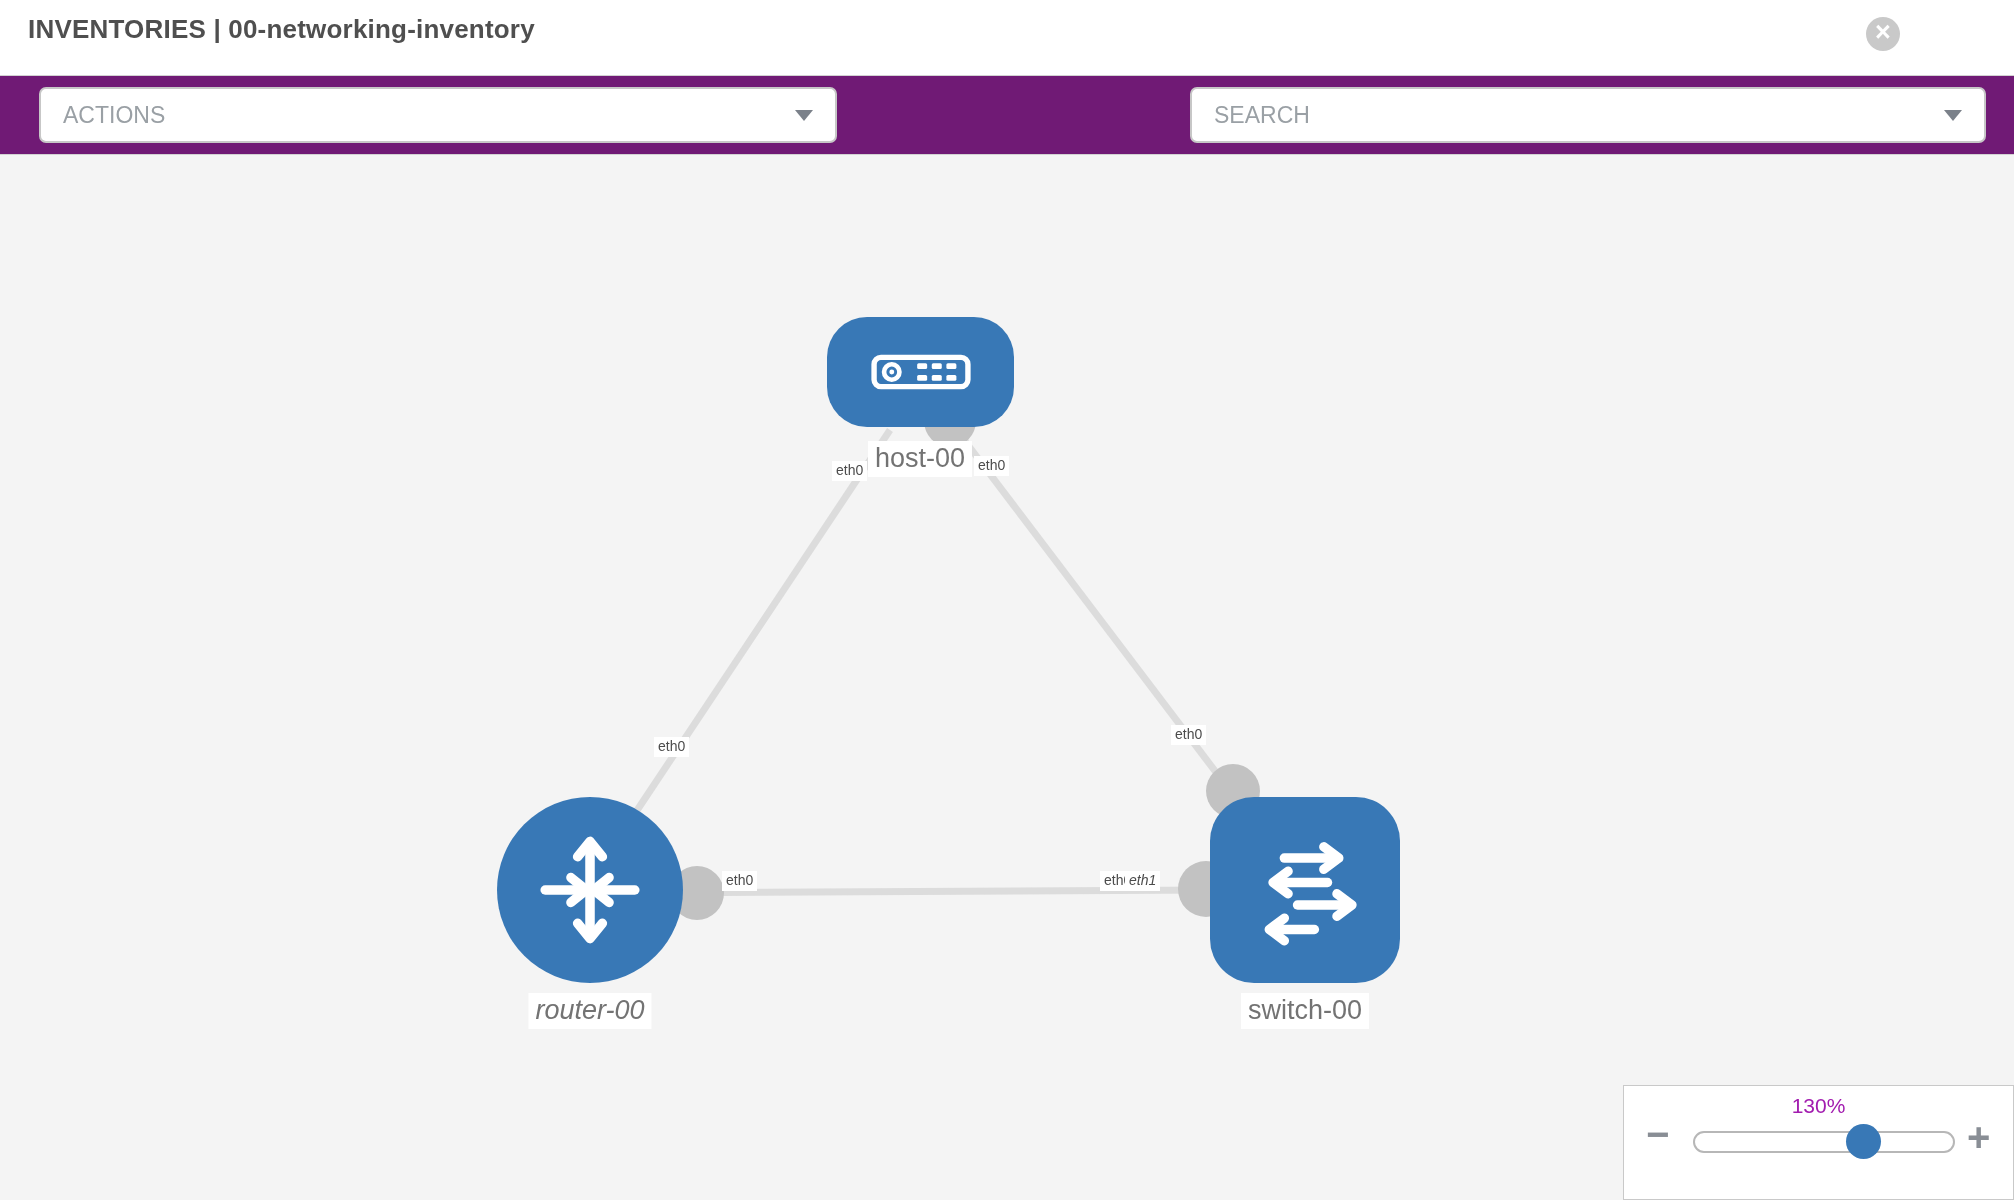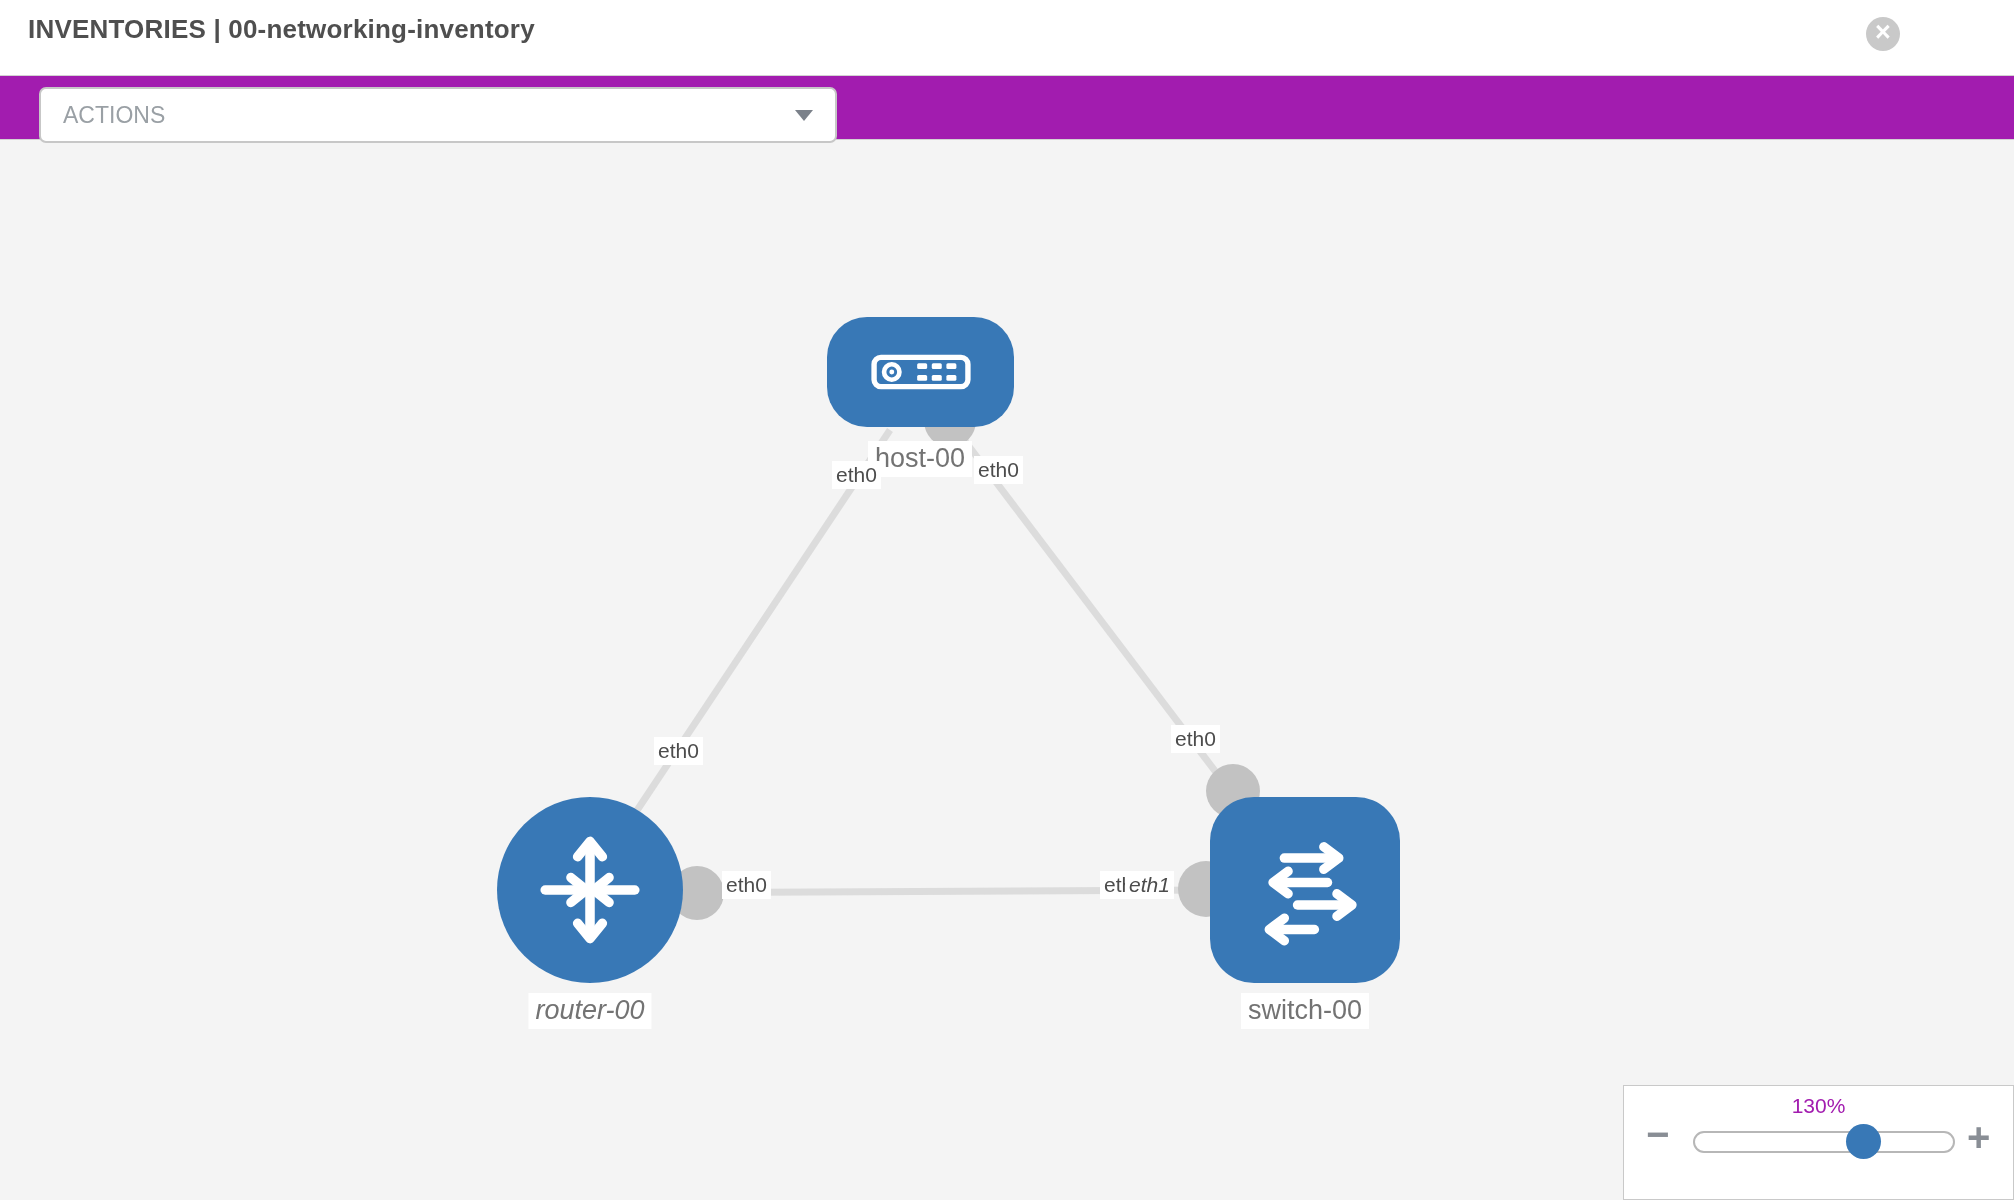--- a/index.html
+++ b/index.html
@@ -7,42 +7,42 @@
     position:relative; width:2014px; height:1200px; overflow:hidden;
     font-family:"Liberation Sans", sans-serif; background:#f4f4f4;
   }
   
   #header{position:absolute;left:0;top:0;width:2014px;height:75px;background:#ffffff;}
   #page-title{position:absolute;left:28px;top:14px;font-size:26px;font-weight:700;color:#4f4f4f;letter-spacing:0.2px;}
   #close-btn{position:absolute;left:1866px;top:17px;width:34px;height:34px;border-radius:50%;
     background:#c9c9c9;display:flex;align-items:center;justify-content:center;cursor:pointer;}
   #close-btn span{color:#ffffff;font-size:27px;font-weight:700;line-height:1;margin-top:-3px;}
   
-  #toolbar{position:absolute;left:0;top:75px;width:2014px;height:65px;background:#a21caf;
+  #toolbar{position:absolute;left:0;top:75px;width:2014px;height:80px;background:#701a75;
     border-top:1px solid #d2d2d2;border-bottom:1px solid #d2d2d2;box-sizing:border-box;}
   .dropdown{position:absolute;top:11px;height:56px;background:#ffffff;border:2px solid #c7c7c7;border-radius:7px;
     box-sizing:border-box;display:flex;align-items:center;justify-content:space-between;padding:0 22px;
     color:#9aa0a5;font-size:23px;cursor:pointer;}
   #actions-dd{left:39px;width:798px;}
   #search-dd{left:1190px;width:796px;}
   .caret{width:0;height:0;border-left:9px solid transparent;border-right:9px solid transparent;
     border-top:11px solid #7b818a;}
   .tool-icon-btn{position:absolute;top:97px;width:40px;height:40px;cursor:pointer;}
   #wrench-btn{left:1050px;}
   #key-btn{left:1112px;}
   
   #canvas{position:absolute;left:0;top:156px;width:2014px;height:1044px;background:#f4f4f4;}
   #links-svg{position:absolute;left:0;top:0;}
   .node{position:absolute;background:#3878b6;display:flex;align-items:center;justify-content:center;}
   #node-host{left:827px;top:161px;width:187px;height:110px;border-radius:40px;}
   #node-router{left:497px;top:641px;width:186px;height:186px;border-radius:50%;}
   #node-switch{left:1210px;top:641px;width:190px;height:186px;border-radius:44px;}
   .node-label{position:absolute;background:#ffffff;color:#737373;font-size:27px;line-height:1.25;
     padding:1px 7px;transform:translateX(-50%);white-space:nowrap;}
-  .iface-label{position:absolute;background:#ffffff;color:#4c4c4c;font-size:21px;line-height:1.25;
+  .iface-label{position:absolute;background:#ffffff;color:#4c4c4c;font-size:14px;line-height:1.25;
     padding:1px 4px;white-space:nowrap;}
   
   #zoom-panel{position:absolute;left:1623px;top:1085px;width:391px;height:115px;background:#ffffff;
     border:1px solid #c9c9c9;box-sizing:border-box;}
   #zoom-level{position:absolute;left:0;top:8px;width:100%;text-align:center;font-size:21px;color:#a21caf;}
   #zoom-out{position:absolute;left:22px;top:28px;font-size:40px;font-weight:700;color:#898e95;cursor:pointer;line-height:1;}
   #zoom-in{position:absolute;left:343px;top:31px;font-size:40px;font-weight:700;color:#898e95;cursor:pointer;line-height:1;}
   #zoom-track{position:absolute;left:69px;top:45px;width:262px;height:22px;background:#ffffff;
     border:2px solid #b7b7b7;border-radius:12px;box-sizing:border-box;cursor:pointer;}
   #zoom-thumb{position:absolute;left:222px;top:38px;width:35px;height:35px;border-radius:50%;
@@ -71,20 +71,24 @@
         <path d="M34,17.5 A8.5,8.5 0 1 1 22.5,6" stroke="#868b94" stroke-width="6" fill="none" stroke-linecap="round"></path>
       </svg>
     </div>
     <div class="tool-icon-btn" id="key-btn">
       <svg width="40" height="40" viewBox="0 0 40 40">
         <circle cx="11" cy="11" r="6.5" stroke="#868b94" stroke-width="5" fill="none"></circle>
         <path d="M16,16 L34,34" stroke="#868b94" stroke-width="5" stroke-linecap="round"></path>
         <path d="M26.5,26.5 L32,21" stroke="#868b94" stroke-width="5" stroke-linecap="round"></path>
         <path d="M32.5,32.5 L38,27" stroke="#868b94" stroke-width="5" stroke-linecap="round"></path>
       </svg>
+    </div>
+    <div id="search-dd" class="dropdown">
+      <span>SEARCH</span>
+      <span class="caret"></span>
     </div>
   </div>
 
   <div id="canvas">
     <svg id="links-svg" width="2014" height="1044" viewBox="0 156 2014 1044">
       <line x1="890" y1="430" x2="612" y2="848" stroke="#dcdcdc" stroke-width="7"></line>
       <line x1="952" y1="424" x2="1237" y2="800" stroke="#dcdcdc" stroke-width="7"></line>
       <line x1="640" y1="893" x2="1215" y2="890" stroke="#dcdcdc" stroke-width="7"></line>
       <circle cx="950" cy="421" r="26" fill="#c2c2c2"></circle>
       <circle cx="697" cy="893" r="27" fill="#c2c2c2"></circle>

